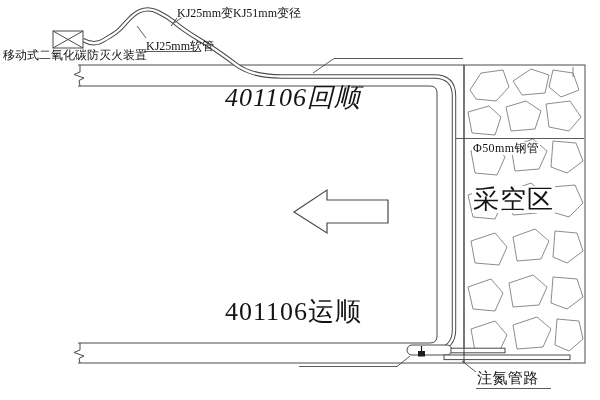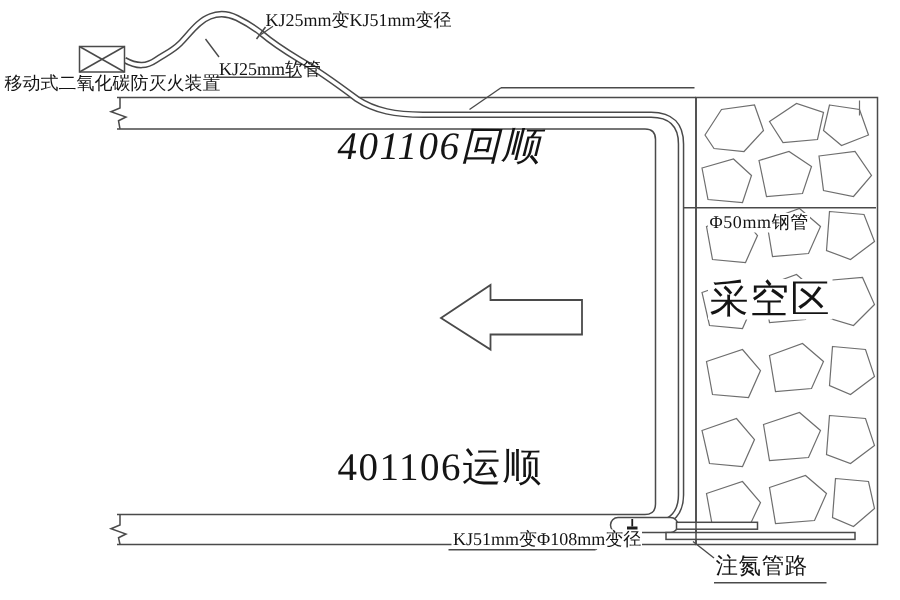--- a/index.html
+++ b/index.html
@@ -114,17 +114,16 @@
 
 
   <div class="lbl big" style="left:225px;top:84px;font-style:italic;">401106回顺</div>
 
   <div class="lbl big" style="left:225px;top:298px;">401106运顺</div>
 
   <div class="lbl med whitebg" style="left:472px;top:120px;font-size:12px;margin-top:22px;">Φ50mm钢管</div>
 
   <div class="lbl big whitebg" style="left:472px;top:186px;">采空区</div>
 
-  <div class="lbl small whitebg" style="left:301px;top:353px;">KJ51mm变Φ108mm变径</div>
 
   <div class="lbl med" style="left:477px;top:371px;">注氮管路</div>
 
 </div>
 
 </body></html>

